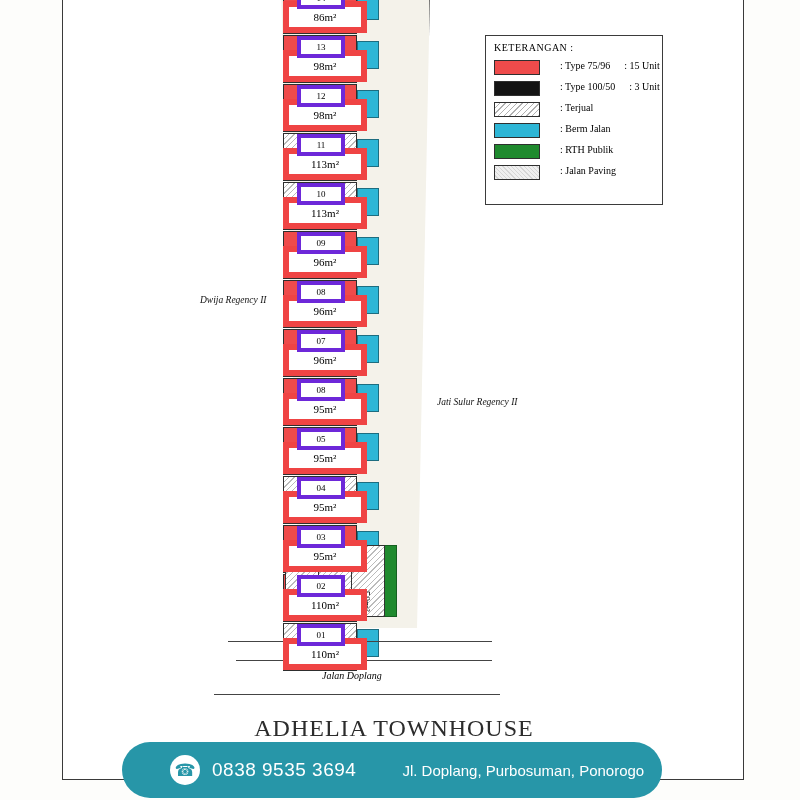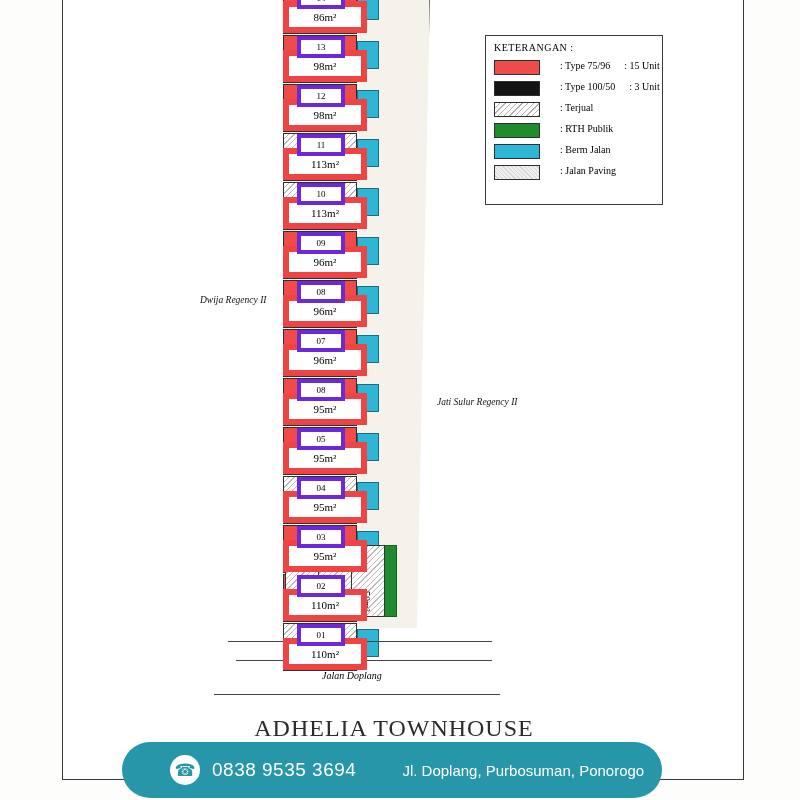--- a/index.html
+++ b/index.html
@@ -300,26 +300,26 @@
         </div>
         <div class="lg-row">
           <div class="sw black"></div>
           <div class="lg-label"><span>: Type 100/50</span><span class="unit">:     3 Unit</span></div>
         </div>
         <div class="lg-row">
           <div class="sw hatch"></div>
           <div class="lg-label"><span>: Terjual</span><span class="unit"></span></div>
         </div>
         <div class="lg-row">
+          <div class="sw blue"></div>
+          <div class="lg-label"><span>: Berm Jalan</span><span class="unit"></span></div>
+        </div>
+        <div class="lg-row">
           <div class="sw green"></div>
           <div class="lg-label"><span>: RTH Publik</span><span class="unit"></span></div>
-        </div>
-        <div class="lg-row">
-          <div class="sw blue"></div>
-          <div class="lg-label"><span>: Berm Jalan</span><span class="unit"></span></div>
         </div>
         <div class="lg-row">
           <div class="sw paving"></div>
           <div class="lg-label"><span>: Jalan Paving</span><span class="unit"></span></div>
         </div>
       </div>
   </div>
 
   <div class="title-main">ADHELIA TOWNHOUSE</div>
 

